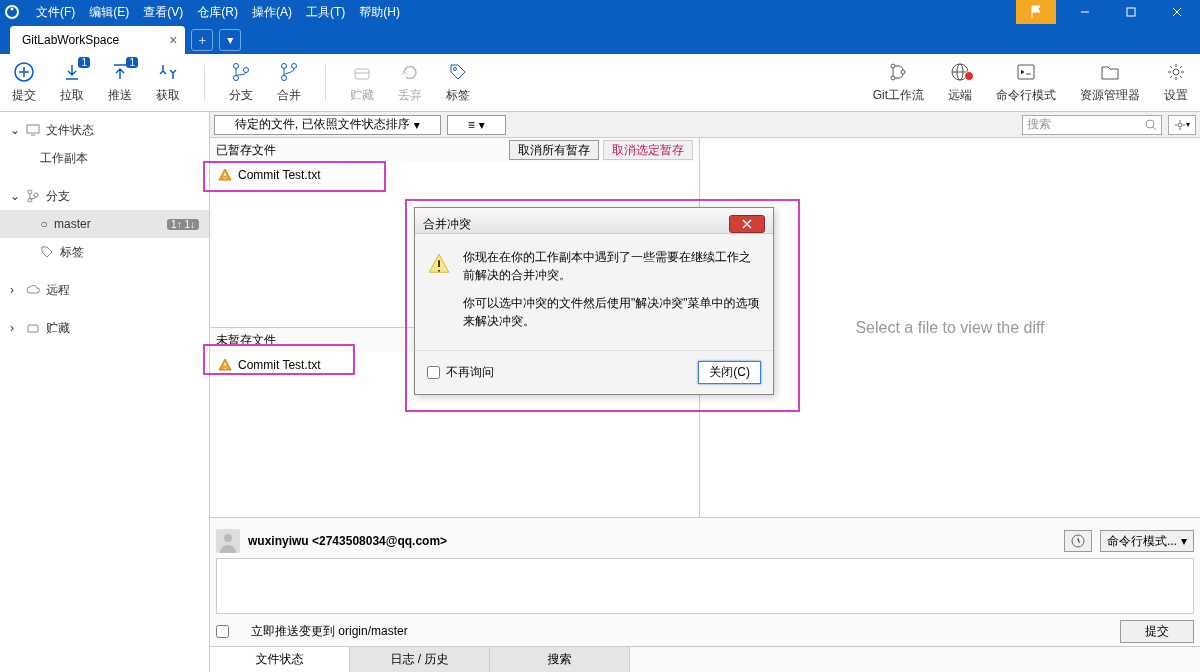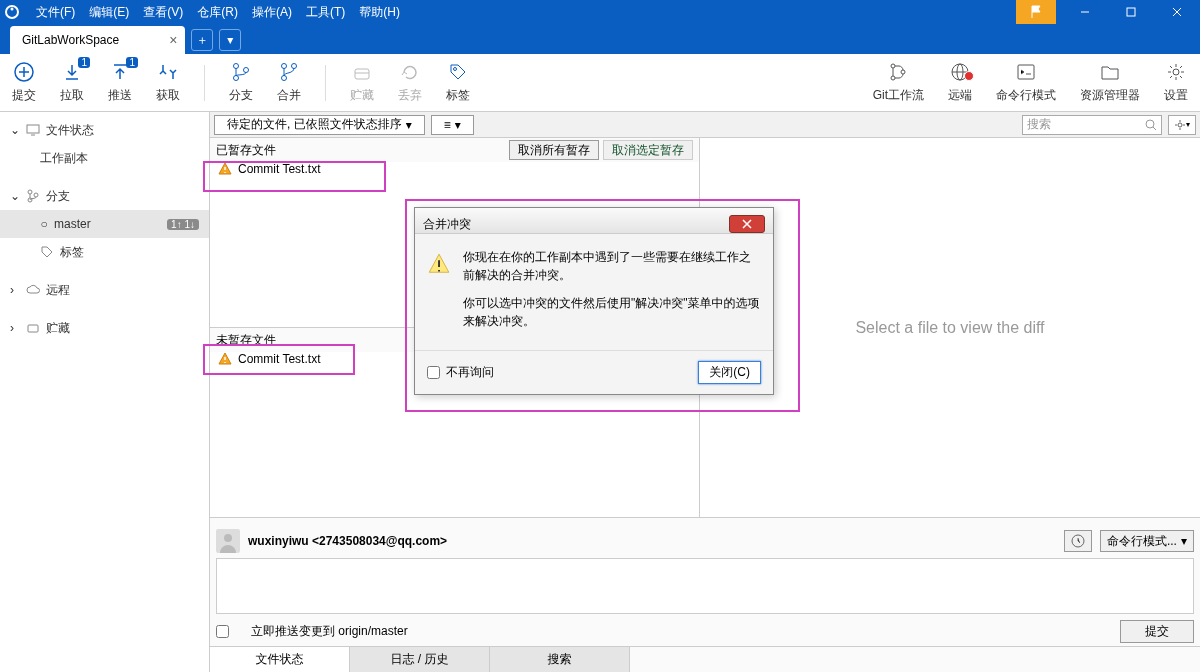--- a/index.html
+++ b/index.html
@@ -32,33 +32,33 @@
 .body { display: flex; height: calc(672px - 24px - 30px - 58px); }
 .sidebar { width: 210px; border-right: 1px solid #ccc; background: #fff; padding-top:4px;}
 .side-item { display: flex; align-items: center; height: 28px; padding: 0 10px; gap: 6px; color:#333; cursor:pointer;}
 .side-item.sub{padding-left:40px;}
 .side-item .chev{width:10px;}
 .side-item.active{background:#e6e6e6;}
 .side-badge{margin-left:auto;background:#8a8a8a;color:#fff;border-radius:3px;padding:0 4px;font-size:10px;}
 
 .main { flex: 1; display: flex; flex-direction: column; }
 .filterbar{height:26px;border-bottom:1px solid #ccc;background:#f1f1f1;display:flex;align-items:center;padding:0 4px;gap:6px;}
-.selectbox{border:1px solid #999;background:#fff;height:20px;display:flex;align-items:center;padding:0 12px;gap:4px;}
+.selectbox{border:1px solid #999;background:#fff;height:20px;display:flex;align-items:center;padding:0 20px;gap:4px;}
 .filterbar .spacer{flex:1;}
 .searchbox{border:1px solid #aaa;background:#fff;height:20px;width:140px;display:flex;align-items:center;padding:0 4px;color:#999;}
 .gear{border:1px solid #aaa;background:#fff;height:20px;width:28px;display:flex;align-items:center;justify-content:center;}
 
 .stage-area{display:flex;flex:1;}
 .stage-left{width:490px;border-right:1px solid #ccc;display:flex;flex-direction:column;}
 .stage-section{border-bottom:1px solid #ccc;}
 .stage-header{height:24px;display:flex;align-items:center;padding:0 6px;background:#fafafa;}
 .stage-header .spacer{flex:1;}
 .sbtn{border:1px solid #999;background:#f0f0f0;padding:1px 8px;height:20px;display:flex;align-items:center;margin-left:4px;}
-.sbtn.dis{color:#14532d;border-color:#ccc;}
-.file-row{height:26px;display:flex;align-items:flex-start;padding:0 8px;gap:6px;}
+.sbtn.dis{color:#be185d;border-color:#ccc;}
+.file-row{height:26px;display:flex;align-items:center;padding:0 8px;gap:6px;}
 .warn-ico{width:14px;height:14px;}
 .stage-right{flex:1;display:flex;align-items:center;justify-content:center;color:#999;font-size:16px;}
 
 .commitbar{border-top:1px solid #ccc;background:#fafafa;}
 .commit-head{height:30px;display:flex;align-items:center;padding:0 6px;gap:8px;margin-top:8px;}
 .avatar{width:24px;height:24px;background:#ddd;border-radius:2px;}
 .commit-head .spacer{flex:1;}
 .obtn{border:1px solid #999;background:#f0f0f0;height:22px;padding:0 6px;display:flex;align-items:center;gap:4px;}
 .commit-msg{height:56px;border:1px solid #ccc;margin:2px 6px;background:#fff;}
 .commit-foot{height:30px;display:flex;align-items:center;padding:0 6px;gap:22px;}

